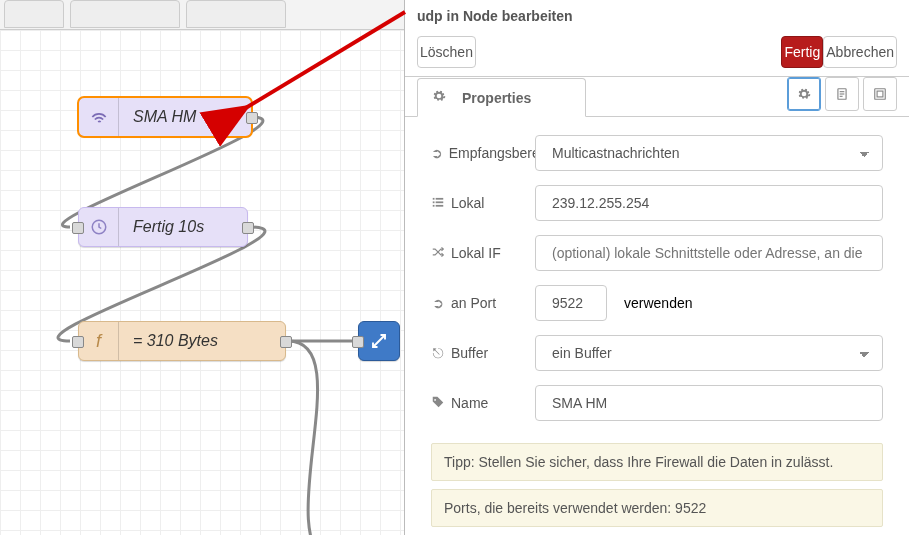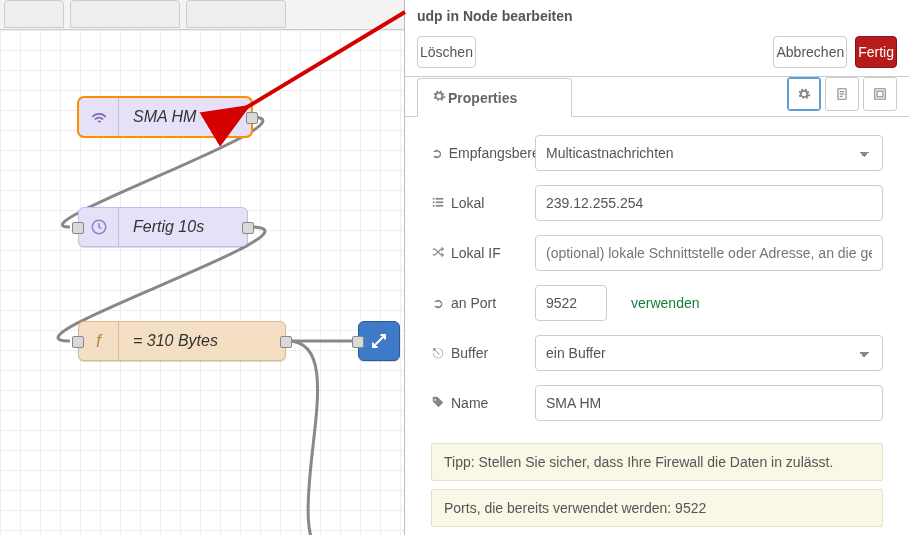--- a/index.html
+++ b/index.html
@@ -34,33 +34,33 @@
 
   
   .panel{position:absolute;left:404px;top:0;width:505px;height:535px;border-left:1px solid #bbb;background:#fff;display:flex;flex-direction:column}
   .panel-title{padding:8px 12px 4px 12px;font-weight:700;color:#555}
   .btn-row{padding:8px 12px;border-bottom:1px solid #ccc;display:flex;align-items:center}
   .btn{border:1px solid #ccc;background:#fff;border-radius:4px;padding:7px 2px;cursor:pointer;font-size:14px;color:#555}
   .btn.red{background:#b71c1c;border-color:#8e1515;color:#fff;margin-left:8px}
   .spacer{flex:1}
 
   .tabs2{display:flex;align-items:stretch;padding:0 12px;height:40px;border-bottom:1px solid #ccc}
-  .ptab{display:flex;align-items:center;gap:2px;padding:0 54px 0 14px;border:1px solid #ccc;border-bottom:1px solid #fff;border-top-left-radius:4px;border-top-right-radius:4px;background:#fff;position:relative;top:1px;font-weight:600;color:#666;cursor:pointer}
+  .ptab{display:flex;align-items:center;gap:16px;padding:0 54px 0 14px;border:1px solid #ccc;border-bottom:1px solid #fff;border-top-left-radius:4px;border-top-right-radius:4px;background:#fff;position:relative;top:1px;font-weight:600;color:#666;cursor:pointer}
   .tool-icons{margin-left:auto;display:flex;gap:4px}
   .tool-icons .ti{width:34px;height:34px;border:1px solid #ccc;border-radius:3px;display:flex;align-items:center;justify-content:center;cursor:pointer;color:#888;background:#fff}
   .ti.sel{border-color:#5b9dd9;box-shadow:0 0 0 1px #5b9dd9 inset}
 
   .form{padding:18px 26px 12px 26px;overflow:auto;flex:1}
   .row{display:flex;align-items:center;margin-bottom:14px}
   .lab{width:104px;display:flex;align-items:center;gap:6px;color:#555}
   .lab .fi{width:14px;color:#888}
-  input.field,select.field{flex:1;height:36px;border:1px solid #ccc;border-radius:4px;padding:0 10px;font-size:14px;color:#555;background:#fff}
+  input.field,select.field{flex:1;height:36px;border:1px solid #ccc;border-radius:4px;padding:0 16px;font-size:14px;color:#555;background:#fff}
   select.field{appearance:none;background-image:linear-gradient(45deg,transparent 50%,#888 50%),linear-gradient(-45deg,transparent 50%,#888 50%);background-position:calc(100% - 18px) 16px,calc(100% - 13px) 16px;background-size:5px 5px;background-repeat:no-repeat}
   input.small{width:72px;flex:none}
-  .mid-label{margin:0 24px;color:#15803d}
+  .mid-label{margin:0 17px;color:#000000}
 
   .tip{margin:0 26px 8px 26px;border:1px solid #e6e2c8;background:#faf7e6;padding:10px 12px;border-radius:2px;color:#555}
 
   
   .fi{display:inline-block;width:14px;text-align:center}
 </style>
 </head>
 <body>
 
 <div class="canvas">
@@ -132,22 +132,22 @@
     </defs>
   <line x1="405" y1="12" x2="244" y2="109" stroke="#d50000" stroke-width="4" marker-end="url(#ah)"></line>
 </svg>
 
 <div class="panel">
   <div class="panel-title">udp in Node bearbeiten</div>
 
   <div class="btn-row">
     <button class="btn">Löschen</button>
     <div class="spacer"></div>
+    <button class="btn red">Fertig</button>
     <button class="btn">Abbrechen</button>
-    <button class="btn red">Fertig</button>
   </div>
 
   <div class="tabs2">
     <div class="ptab">
       <span class="fi">
         <svg width="14" height="14" viewBox="0 0 24 24" fill="#888">
             <path d="M12 8a4 4 0 100 8 4 4 0 000-8zm9 4l2 1-1 3-2-.5a8 8 0 01-1.7 1.7l.5 2-3 1-1-2a8 8 0 01-2.4 0l-1 2-3-1 .5-2A8 8 0 016 16.5L4 17l-1-3 2-1a8 8 0 010-2.4l-2-1 1-3 2 .5A8 8 0 017.5 6l-.5-2 3-1 1 2a8 8 0 012.4 0l1-2 3 1-.5 2A8 8 0 0118 7.5l2-.5 1 3-2 1a8 8 0 010 2.4z"></path>
           </svg>
       </span>
       <span>Properties</span>

